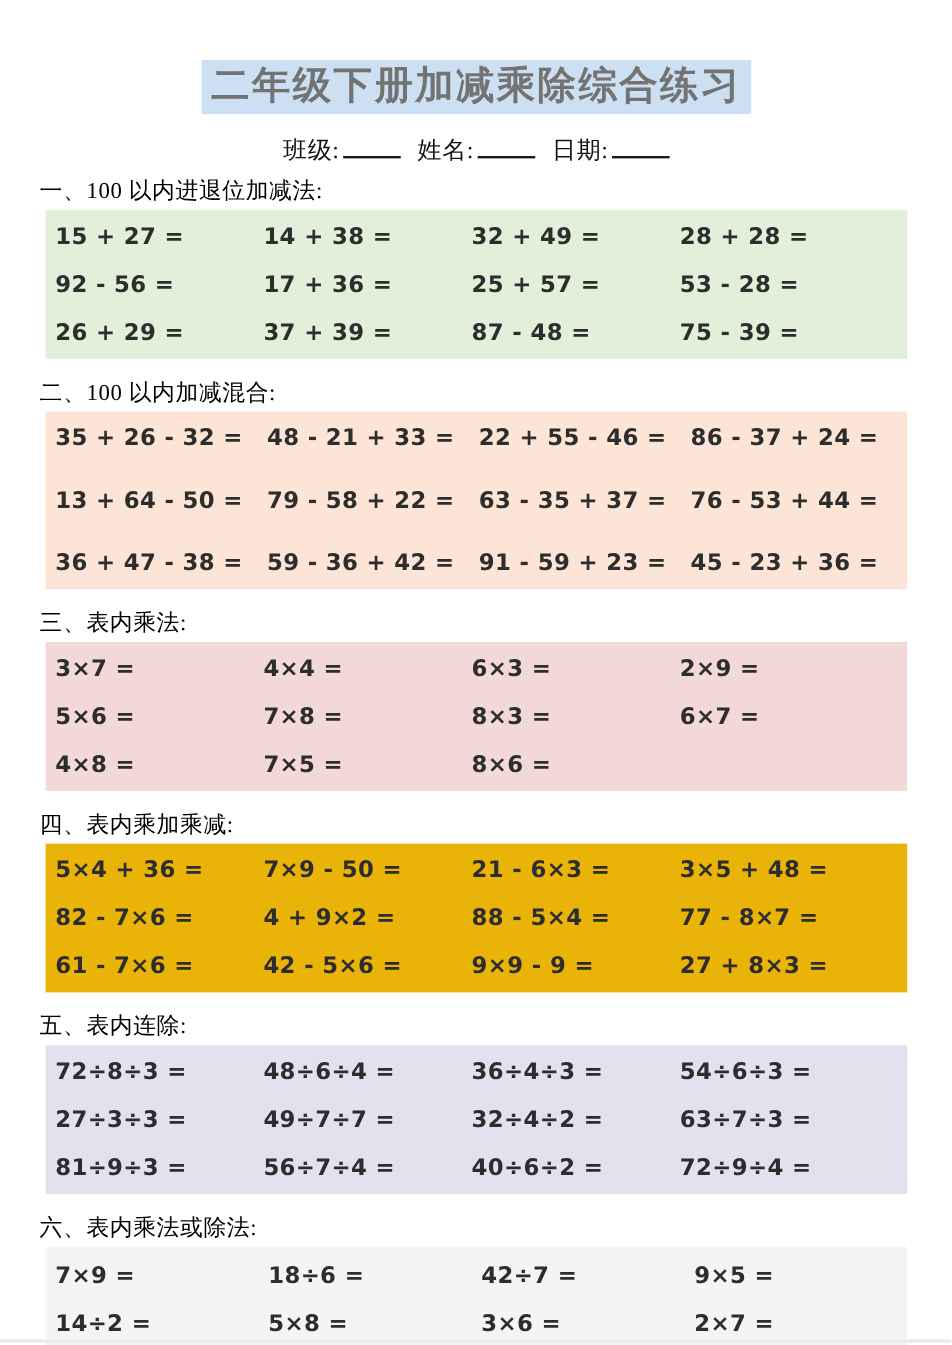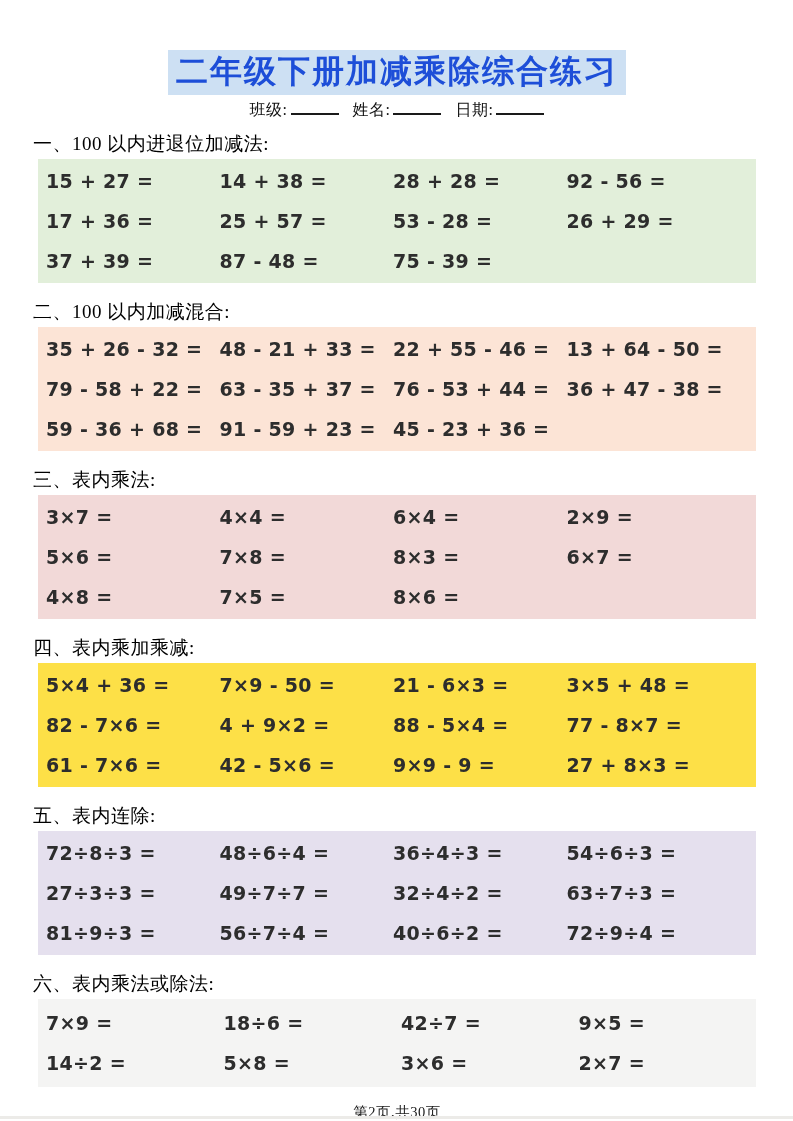--- a/index.html
+++ b/index.html
@@ -19,22 +19,22 @@
     display:inline-block;
     font-size:32px;
     font-weight:700;
     letter-spacing:2px;
     padding:4px 8px 6px 8px;
     line-height:1.1;
   }
   
   .student-info{
     text-align:center;
-    margin-top:4px;
-    font-size:16px;
+    margin-top:20px;
+    font-size:20px;
     letter-spacing:0.5px;
     line-height:22px;
     white-space:nowrap;
   }
   .blank{
     display:inline-block;
     width:48px;height:13px;
     border-bottom:2px solid #1a1a1a;
     margin:0 14px 0 3px;
     vertical-align:baseline;
@@ -81,73 +81,75 @@
   .bottom-edge{
     position:absolute;left:0;right:0;bottom:2px;height:3px;
     background:#ecebe8;
   }
 </style>
 </head>
 <body>
 
 <div class="page">
 
-  <h1 class="title-wrap"><span class="title-hl" style="background-color: rgb(205, 224, 243); color: #1d4ed8;">二年级下册加减乘除综合练习</span></h1>
+  <h1 class="title-wrap"><span class="title-hl" style="background-color: rgb(205, 224, 243); color: #737373;">二年级下册加减乘除综合练习</span></h1>
 
   <div class="student-info">
     <span>班级:</span><span class="blank"></span><span>姓名:</span><span class="blank"></span><span>日期:</span><span class="blank"></span>
   </div>
 
   <h2 class="sec-head first">一、100 以内进退位加减法:</h2>
   <div class="box" style="background-color: rgb(226, 239, 218);">
     <span class="cell">15 + 27 =</span>
     <span class="cell">14 + 38 =</span>
+    <span class="cell">32 + 49 =</span>
     <span class="cell">28 + 28 =</span>
     <span class="cell">92 - 56 =</span>
     <span class="cell">17 + 36 =</span>
     <span class="cell">25 + 57 =</span>
     <span class="cell">53 - 28 =</span>
     <span class="cell">26 + 29 =</span>
     <span class="cell">37 + 39 =</span>
     <span class="cell">87 - 48 =</span>
     <span class="cell">75 - 39 =</span>
   </div>
 
   <h2 class="sec-head">二、100 以内加减混合:</h2>
-  <div class="box" style="background-color: rgb(252, 228, 214);">
+  <div class="box" style="background-color: rgb(252, 228, 214); gap: 12px;">
     <span class="cell">35 + 26 - 32 =</span>
     <span class="cell">48 - 21 + 33 =</span>
     <span class="cell">22 + 55 - 46 =</span>
+    <span class="cell">86 - 37 + 24 =</span>
     <span class="cell">13 + 64 - 50 =</span>
     <span class="cell">79 - 58 + 22 =</span>
     <span class="cell">63 - 35 + 37 =</span>
     <span class="cell">76 - 53 + 44 =</span>
     <span class="cell">36 + 47 - 38 =</span>
-    <span class="cell">59 - 36 + 68 =</span>
+    <span class="cell">59 - 36 + 42 =</span>
     <span class="cell">91 - 59 + 23 =</span>
     <span class="cell">45 - 23 + 36 =</span>
   </div>
 
   <h2 class="sec-head">三、表内乘法:</h2>
   <div class="box" style="background-color: rgb(242, 217, 216);">
     <span class="cell">3×7 =</span>
     <span class="cell">4×4 =</span>
-    <span class="cell">6×4 =</span>
+    <span class="cell">6×3 =</span>
     <span class="cell">2×9 =</span>
     <span class="cell">5×6 =</span>
     <span class="cell">7×8 =</span>
     <span class="cell">8×3 =</span>
     <span class="cell">6×7 =</span>
     <span class="cell">4×8 =</span>
     <span class="cell">7×5 =</span>
     <span class="cell">8×6 =</span>
   </div>
 
   <h2 class="sec-head">四、表内乘加乘减:</h2>
-  <div class="box" style="background-color: #fde047;">
+  <div class="box" style="background-color: #eab308;">
     <span class="cell">5×4 + 36 =</span>
     <span class="cell">7×9 - 50 =</span>
     <span class="cell">21 - 6×3 =</span>
     <span class="cell">3×5 + 48 =</span>
     <span class="cell">82 - 7×6 =</span>
     <span class="cell">4 + 9×2 =</span>
     <span class="cell">88 - 5×4 =</span>
     <span class="cell">77 - 8×7 =</span>
     <span class="cell">61 - 7×6 =</span>
     <span class="cell">42 - 5×6 =</span>

